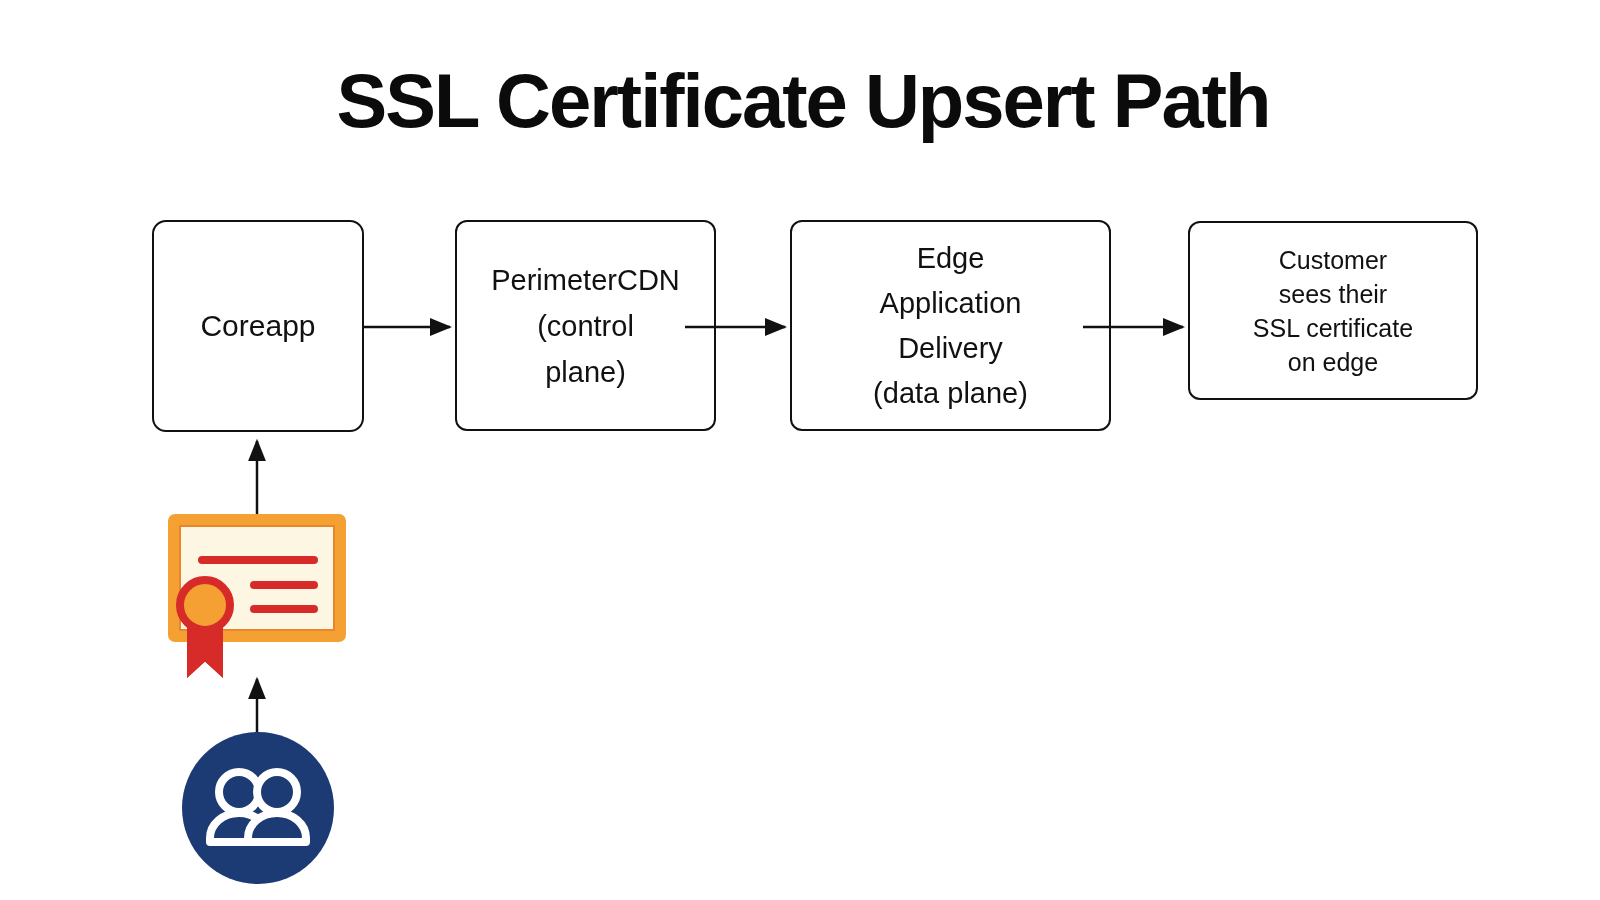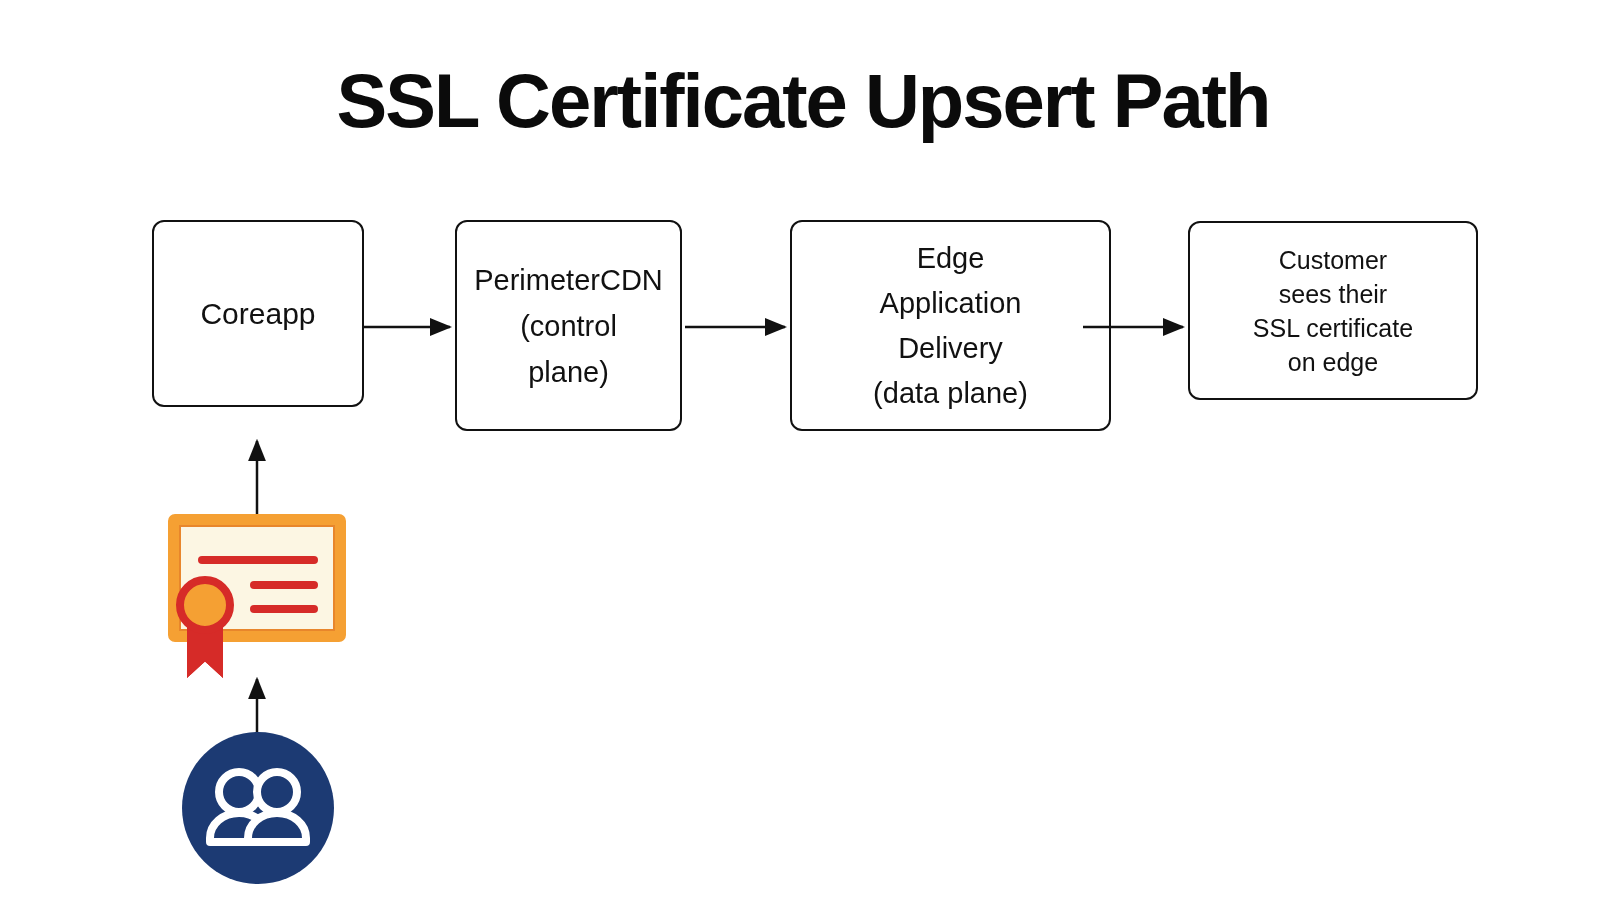--- a/index.html
+++ b/index.html
@@ -39,22 +39,22 @@
     border-radius: 12px;
     display: flex;
     align-items: center;
     justify-content: center;
     text-align: center;
     color: #111111;
   }
   .node .label {
     white-space: pre-line;
   }
-  #node-coreapp   { left: 152px;  top: 220px; width: 212px; height: 187px; font-size: 30px; line-height: 44px; }
-  #node-cdn       { left: 455px;  top: 220px; width: 227px; height: 211px; font-size: 29px; line-height: 46px; }
+  #node-coreapp   { left: 152px;  top: 220px; width: 212px; height: 212px; font-size: 30px; line-height: 44px; border-radius: 14px; }
+  #node-cdn       { left: 455px;  top: 220px; width: 261px; height: 211px; font-size: 29px; line-height: 46px; }
   #node-edge      { left: 790px;  top: 220px; width: 321px; height: 211px; font-size: 29px; line-height: 45px; }
   #node-customer  { left: 1188px; top: 221px; width: 290px; height: 179px; font-size: 25px; line-height: 34px; }
 
   .arrow-overlay {
     position: absolute;
     left: 0; top: 0;
     width: 1600px; height: 900px;
     pointer-events: none;
   }
 

